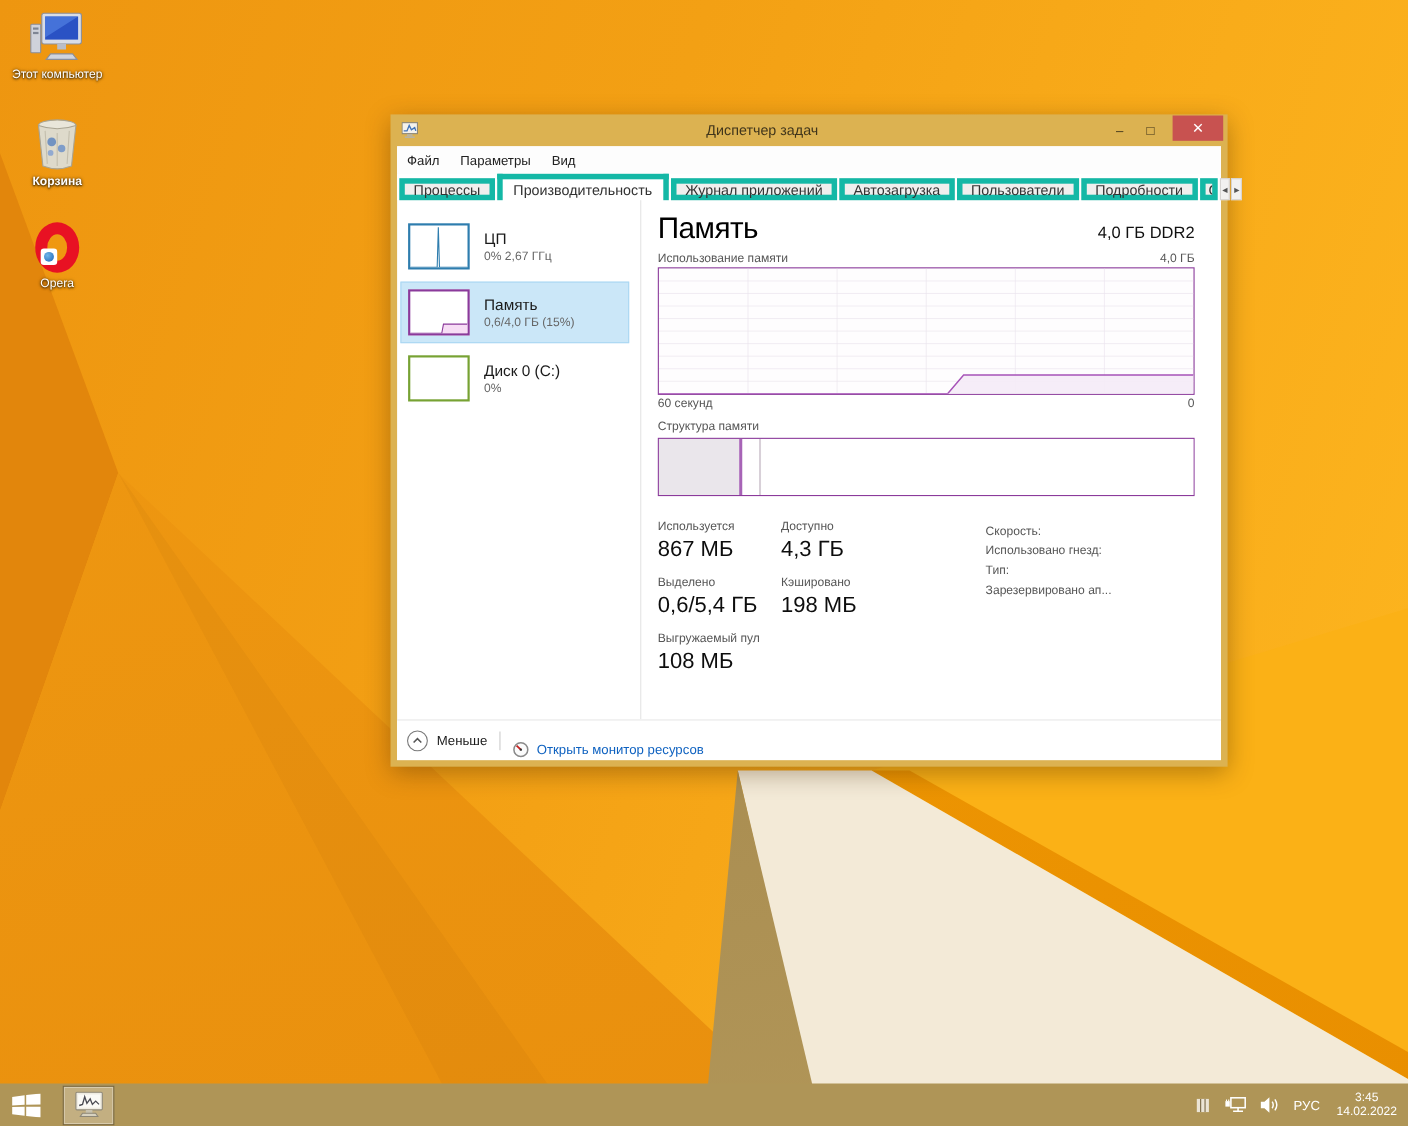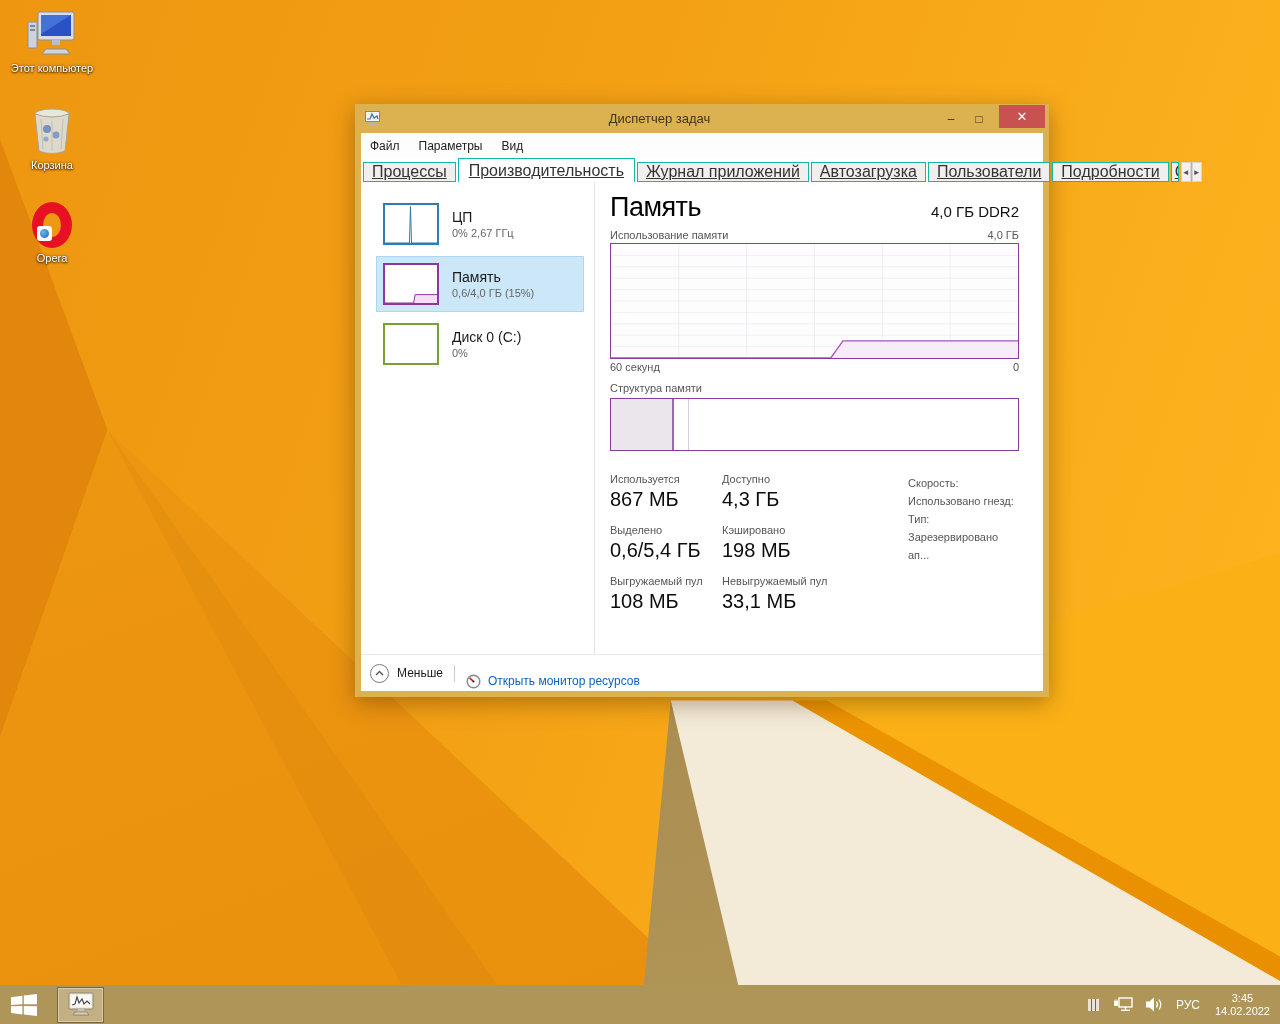--- a/index.html
+++ b/index.html
@@ -20,36 +20,36 @@
 
   
   .dicon{position:absolute;width:84px;text-align:center;cursor:default;}
   .dicon .glyph{height:52px;display:flex;align-items:flex-end;justify-content:center;}
   .dicon .lbl{margin-top:4px;font-size:11px;line-height:13px;color:#fff;text-shadow:0 1px 2px rgba(0,0,0,.85),0 0 3px rgba(0,0,0,.6);}
   .opera-ring{position:relative;width:40px;height:46px;border:11px solid #e81123;border-radius:50%;box-sizing:border-box;background:transparent;}
   .opera-badge{position:absolute;left:-6px;bottom:-4px;width:15px;height:15px;border-radius:3px;background:#fff;display:flex;align-items:center;justify-content:center;}
   .opera-badge:after{content:"";width:9px;height:9px;border-radius:50%;background:radial-gradient(circle at 35% 35%,#6fb6e8,#1c63b7);}
 
   
-  .window{position:absolute;left:355px;top:104px;width:694px;height:593px;background:#dcb251;box-sizing:border-box;padding:0 6px 6px 6px;box-shadow:0 6px 22px rgba(70,40,0,.4);}
+  .window{position:absolute;left:355px;top:104px;width:761px;height:593px;background:#dcb251;box-sizing:border-box;padding:0 6px 6px 6px;box-shadow:0 6px 22px rgba(70,40,0,.4);}
   .titlebar{height:29px;display:flex;align-items:center;}
   .titlebar .ticon{margin-left:4px;width:17px;height:15px;}
   .titlebar .ttl{flex:1;text-align:center;font-size:13px;color:#40351b;}
   .cap-btn{width:28px;height:22px;display:flex;align-items:center;justify-content:center;color:#3c3118;font-size:12px;cursor:default;}
   .cap-close{width:46px;height:23px;background:#c85250;color:#fff;display:flex;align-items:center;justify-content:center;font-size:13px;margin-left:6px;margin-right:-2px;align-self:flex-start;margin-top:1px;}
   .winbody{background:#fff;height:558px;display:flex;flex-direction:column;}
   .menubar{height:25px;display:flex;align-items:center;padding-left:9px;font-size:12px;color:#222;background:#fdfdfd;}
   .menubar span{margin-right:19px;}
   .tabsrow{height:24px;display:flex;align-items:flex-end;padding-left:2px;background:#fff;}
-  .tab{box-sizing:border-box;height:20px;margin-right:2px;padding:0 8px;display:flex;align-items:center;background:#f0efee;border:1px solid #14b8a6;font-size:16px;color:#333;white-space:nowrap;cursor:default;text-decoration:underline;}
+  .tab{box-sizing:border-box;height:20px;margin-right:2px;padding:0 8px;display:flex;align-items:center;background:#f0efee;border:5px solid #14b8a6;font-size:13px;color:#333;white-space:nowrap;cursor:default;}
   .tab.sel{height:24px;background:#fff;border-bottom:none;padding:0 10px;}
   .tab.cut{width:17px;padding:0 3px;overflow:hidden;}
   .tab-arrow{box-sizing:border-box;width:17px;height:20px;margin-right:1px;background:#f2f1f0;border:1px solid #d6d3d0;display:flex;align-items:center;justify-content:center;font-size:8px;color:#555;}
 
-  .content{flex:1;display:flex;min-height:0;padding-left:12px;}
+  .content{flex:1;display:flex;min-height:0;}
   .sidebar{width:222px;padding-top:14px;box-sizing:border-box;border-right:1px solid #e4e4e4;}
   .sideitem{display:flex;align-items:center;height:56px;margin:0 10px 4px 3px;padding-left:7px;box-sizing:border-box;cursor:default;}
   .sideitem.sel{background:#cbe7f8;border:1px solid #abd7f2;padding-left:6px;}
   .thumb{width:56px;height:42px;box-sizing:border-box;background:#fff;border:2px solid;flex:none;position:relative;}
   .thumb svg{position:absolute;inset:0;width:100%;height:100%;}
   .sideitem .txt{margin-left:13px;min-width:0;}
   .sideitem .nm{font-size:14px;color:#1a1a1a;line-height:17px;white-space:nowrap;}
   .sideitem .sb{font-size:11px;color:#666;line-height:14px;white-space:nowrap;overflow:hidden;max-width:128px;}
 
   .main{flex:1;padding:10px 24px 0 15px;box-sizing:border-box;min-width:0;}
@@ -111,21 +111,21 @@
         <rect x="12" y="4" width="36" height="28" rx="2" fill="#d9dde6" stroke="#8b8f9a"></rect>
         <rect x="15" y="7" width="30" height="21" fill="#2a52c4"></rect>
         <polygon points="15,7 45,7 15,26" fill="#4f7de0" opacity=".75"></polygon>
         <rect x="26" y="32" width="8" height="5" fill="#b9bdc8"></rect>
         <path d="M20 41 L40 41 L44 46 L16 46 Z" fill="#d0d4dd" stroke="#8b8f9a"></path>
       </svg>
     </div>
     <div class="lbl">Этот компьютер</div>
   </div>
 
-  <div class="dicon" style="left:10px;top:103px;">
+  <div class="dicon" style="left:10px;top:103px;font-weight:bold;">
     <div class="glyph">
       <svg width="42" height="48" viewBox="0 0 42 48">
         <ellipse cx="21" cy="7" rx="17" ry="5" fill="#e9e6da" stroke="#a9a493"></ellipse>
         <path d="M4 7 L8 44 Q21 49 34 44 L38 7 Q21 13 4 7 Z" fill="#dedacb" stroke="#a9a493"></path>
         <path d="M10 12 L12 42 M21 14 L21 44 M32 12 L30 42" stroke="#c3bead" fill="none"></path>
         <circle cx="16" cy="22" r="4" fill="#5f86c0" opacity=".85"></circle>
         <circle cx="25" cy="28" r="3.4" fill="#6e92c9" opacity=".85"></circle>
         <circle cx="15" cy="32" r="2.6" fill="#7e9ed1" opacity=".8"></circle>
       </svg>
     </div>
@@ -265,24 +265,20 @@
                   <div class="sv">0,6/5,4 ГБ</div>
                 </div>
               <div class="stat">
                   <div class="sl">Кэшировано</div>
                   <div class="sv">198 МБ</div>
                 </div>
               <div class="stat">
                   <div class="sl">Выгружаемый пул</div>
                   <div class="sv">108 МБ</div>
                 </div>
-              <div class="stat">
-                  <div class="sl">Невыгружаемый пул</div>
-                  <div class="sv">33,1 МБ</div>
-                </div>
             </div>
             <div class="hwcol">
               <div>Скорость:</div>
               <div>Использовано гнезд:</div>
               <div>Тип:</div>
               <div>Зарезервировано ап...</div>
             </div>
           </div>
         </div>
       </div>

